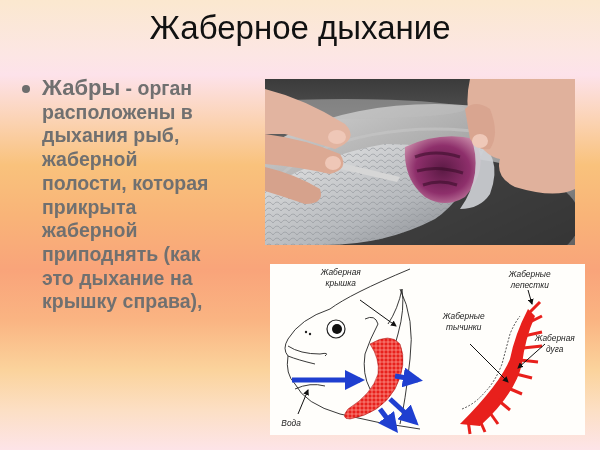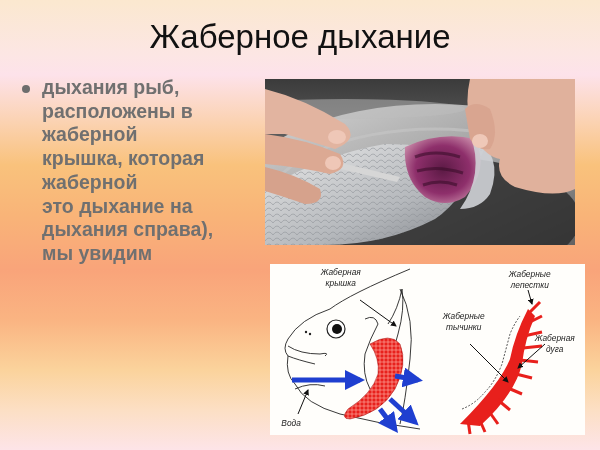--- a/index.html
+++ b/index.html
@@ -6,21 +6,21 @@
   body {
     width:600px; height:450px; overflow:hidden; position:relative;
     font-family:"Liberation Sans", sans-serif;
     background: linear-gradient(to bottom,
       #fbe8cf 0px, #fce6e4 55px, #fde2ea 75px, #fbd3b4 120px,
       #f9c27c 165px, #f9b478 215px, #f9a47a 270px, #fab482 320px,
       #fbd39c 370px, #fcdfc4 410px, #fde4e8 450px);
   }
   .title {
     position:absolute; left:0; top:6px; width:600px; text-align:center;
-    font-size:33px; color:#111; font-weight:normal; line-height:44px;margin-top:9px;
+    font-size:33px; color:#111; font-weight:normal; line-height:44px;
   }
   .text-block {
     position:absolute; left:20px; top:76px; width:240px; height:374px; overflow:hidden;
   }
   .bullet {
     position:absolute; left:2px; top:9px; width:8px; height:8px; border-radius:50%;
     background:#6d6d6d;
   }
   .para {
     position:absolute; left:22px; top:0; width:225px;
@@ -42,28 +42,30 @@
   }
 </style>
 </head>
 <body>
 
 <div class="title">Жаберное дыхание</div>
 
 <div class="text-block">
   <div class="bullet"></div>
   <div class="para">
+    <span class="line"><span class="lead">Жабры</span><span> - орган</span></span>
+    <span class="line">расположены в</span>
     <span class="line">дыхания рыб,</span>
-    <span class="line">расположены в</span>
     <span class="line">жаберной</span>
-    <span class="line">крышка, которая</span>
+    <span class="line">полости, которая</span>
+    <span class="line">прикрыта</span>
     <span class="line">жаберной</span>
+    <span class="line">приподнять (как</span>
     <span class="line">это дыхание на</span>
-    <span class="line">дыхания справа),</span>
-    <span class="line">мы увидим</span>
+    <span class="line">крышку справа),</span>
   </div>
 </div>
 
 <div class="photo">
   <svg width="310" height="166" viewBox="0 0 310 166">
     <defs>
       <linearGradient id="bg" x1="0" y1="0" x2="0" y2="1">
         <stop offset="0" stop-color="#3b3b3b"></stop>
         <stop offset="0.5" stop-color="#6b6b6b"></stop>
         <stop offset="1" stop-color="#4a4a4a"></stop>

